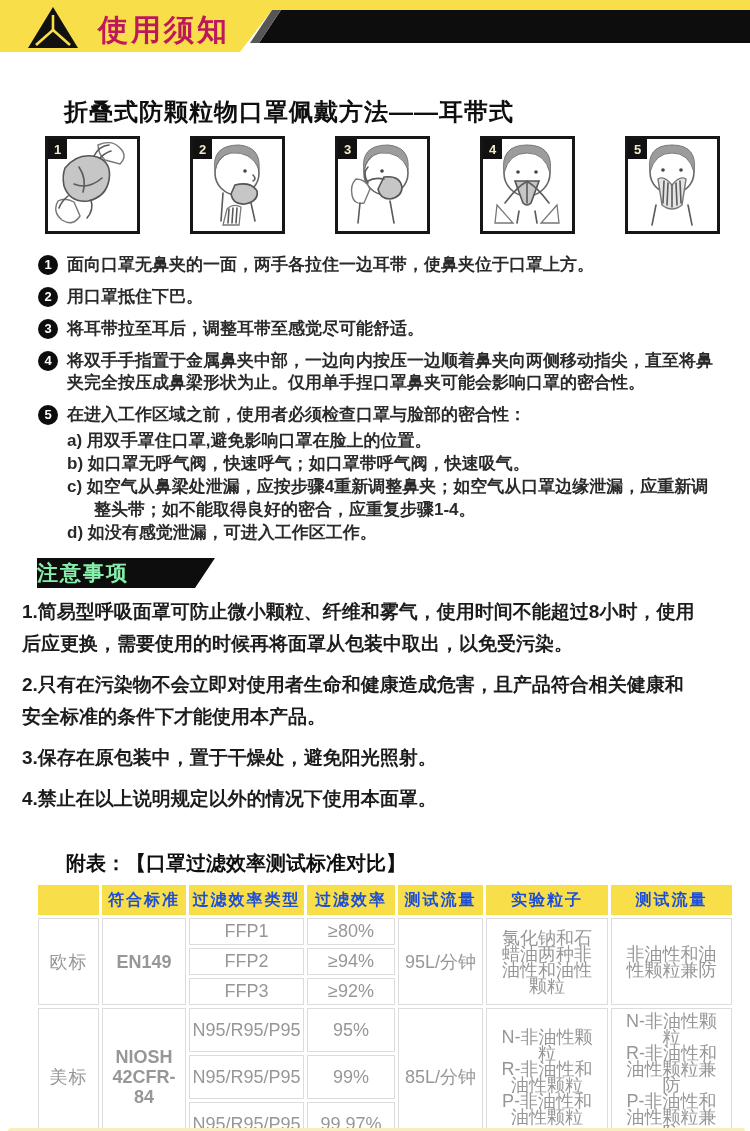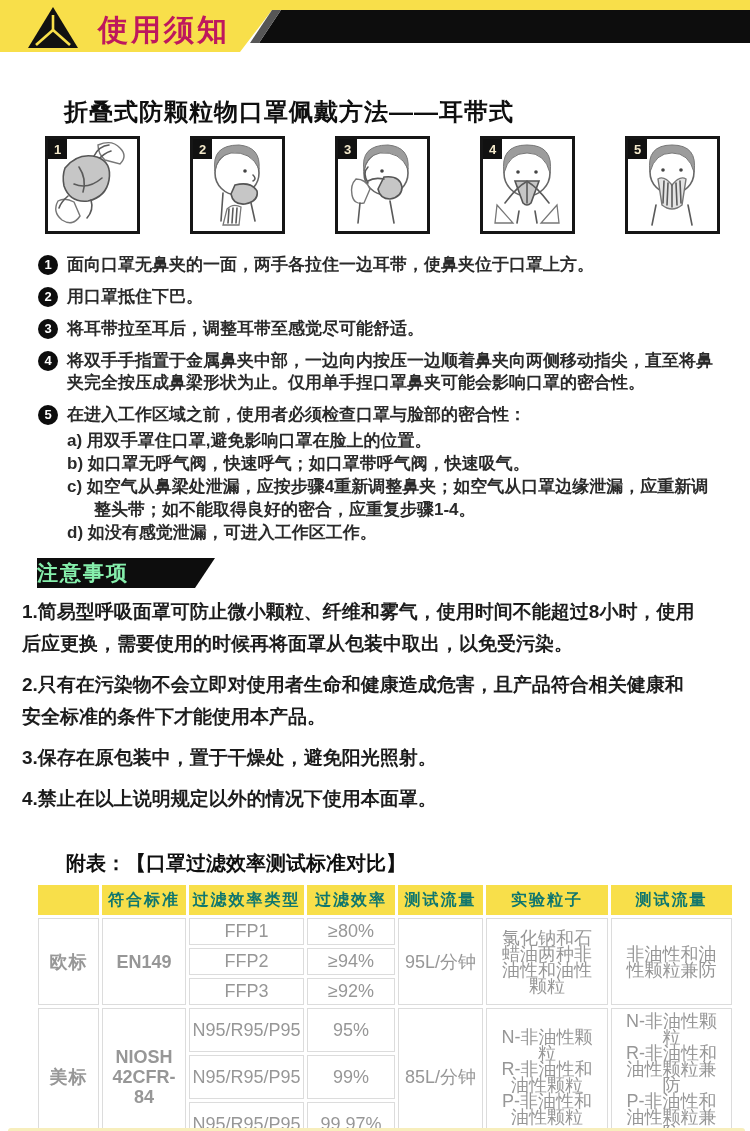--- a/index.html
+++ b/index.html
@@ -32,23 +32,23 @@
   .notice-banner { position:absolute; left:37px; top:558px; width:178px; height:30px; background:#0d0d0d;
                    clip-path:polygon(0 0,100% 0,calc(100% - 20px) 100%,0 100%);
                    display:flex; align-items:center; }
   .notice-banner span { color:#86efac; font-size:21px; font-weight:800; letter-spacing:2px; }
   .notes { position:absolute; left:22px; top:596px; width:678px; }
   .note { font-size:19px; line-height:32px; font-weight:600; color:#1c1c1c; margin-bottom:9px; }
 
   
   .table-caption { position:absolute; left:38px; top:850px; font-size:20px; font-weight:800; color:#0f0f0f;margin-left:28px; }
   table.cmp { position:absolute; left:35px; top:882px; width:681px; border-collapse:separate; border-spacing:3px; table-layout:fixed; }
-  table.cmp th { background:#f8df4a; border:1px solid #f8df4a; color:#0f766e; font-size:16px; font-weight:800; height:30px; letter-spacing:2px; text-align:center; }
+  table.cmp th { background:#f8df4a; border:1px solid #f8df4a; color:#1d4ed8; font-size:16px; font-weight:800; height:30px; letter-spacing:2px; text-align:center; }
   table.cmp td { background:#fff; border:1px solid #dcdcdc; color:#979797; font-size:18px; height:27px; text-align:center; vertical-align:middle; }
-  td.region { background:#f8df4a; border:1px solid #f8df4a; color:#111; font-size:18px; font-weight:700; letter-spacing:1px; }
+  td.region { background:#f8df4a; border:1px solid #f8df4a; color:#111; font-size:18px; font-weight:400; letter-spacing:1px; }
   td.standard { font-weight:700; color:#a6a6a6; font-size:17px; line-height:20px; }
   td.small { font-size:12px; line-height:16px; text-align:left; padding:4px 7px; white-space:pre-line; color:#9a9a9a; }
   td.eff, td.type, td.flow { color:#8f8f8f; }
 
   .bottom-strip { position:absolute; left:8px; bottom:0; width:737px; height:3px; background:#f7eebc; border-radius:4px 4px 0 0; }
 
   .ill-stroke { stroke:#5a5a5a; stroke-width:1.6; fill:none; stroke-linecap:round; }
 </style>
 </head>
 <body>

